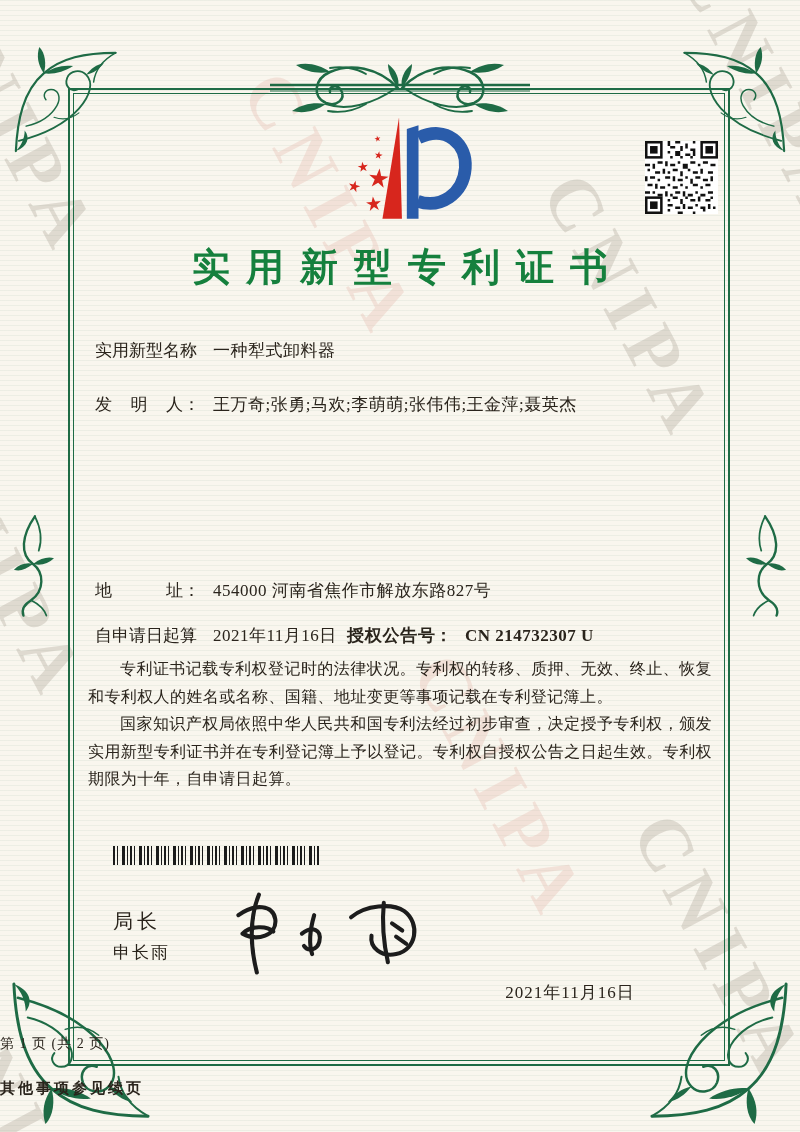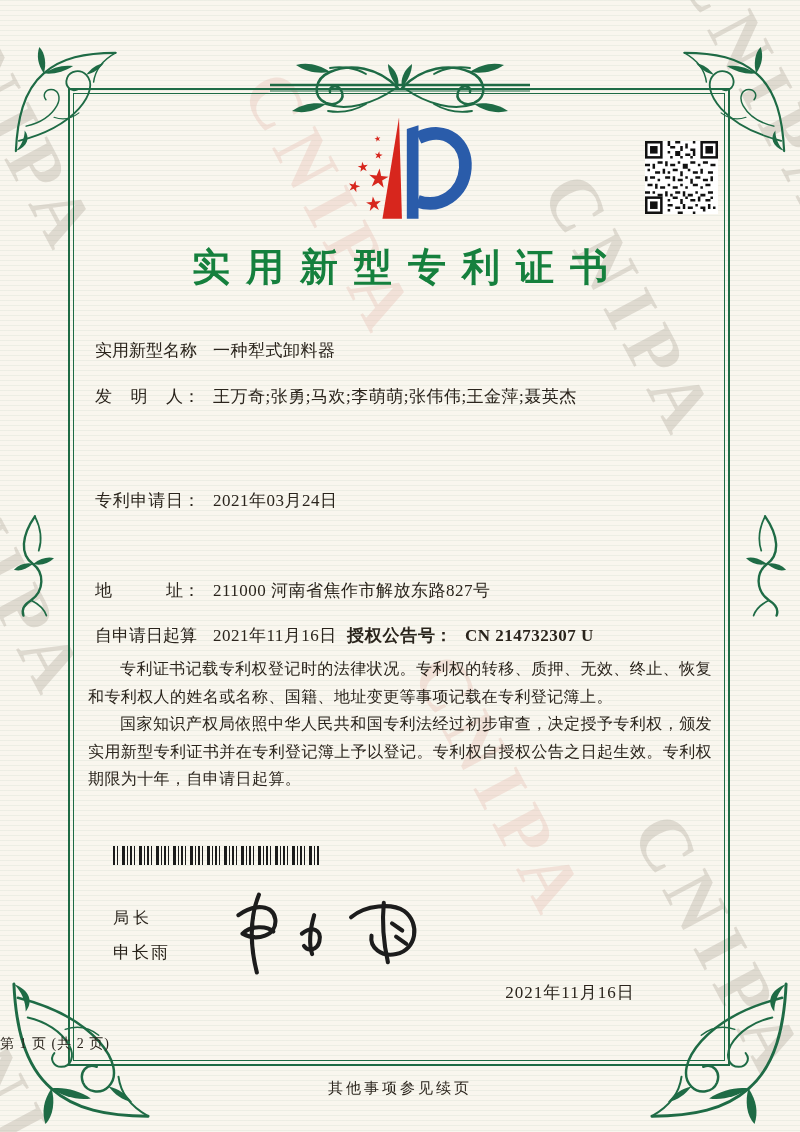--- a/index.html
+++ b/index.html
@@ -83,31 +83,31 @@
   
   .barcode{
     position:absolute;left:113px;top:846px;width:206px;height:19px;
     background:repeating-linear-gradient(90deg,
       #1b1b1b 0px,#1b1b1b 2px, transparent 2px, transparent 4px,
       #1b1b1b 4px,#1b1b1b 5px, transparent 5px, transparent 9px,
       #1b1b1b 9px,#1b1b1b 12px, transparent 12px, transparent 14px,
       #1b1b1b 14px,#1b1b1b 15px, transparent 15px, transparent 17px);
   }
   
-  .sig-title{position:absolute;left:113px;top:908px;font-size:16px;letter-spacing:4px;
+  .sig-title{position:absolute;left:113px;top:908px;font-size:20px;letter-spacing:4px;
     font-family:"Liberation Sans","DejaVu Sans",sans-serif;text-align:center;}
   .sig-name{position:absolute;left:113px;top:941px;font-size:17px;letter-spacing:2px;
     font-family:"Liberation Sans","DejaVu Sans",sans-serif;}
   .sig-script{position:absolute;left:220px;top:878px;width:215px;height:102px;}
   .sig-script path{fill:none;stroke:#1c1c1c;stroke-width:4;stroke-linecap:round;stroke-linejoin:round;}
   .issue-date{position:absolute;left:440px;top:981px;width:260px;text-align:center;
     font-size:17px;letter-spacing:1px;}
   
   .page-info{position:absolute;left:0;right:6px;top:1035px;text-align:left;font-size:14px;letter-spacing:1px;}
-  .note{position:absolute;left:0;right:0;top:1079px;text-align:center;font-size:15px;letter-spacing:3px;}
+  .note{position:absolute;left:0;right:0;top:1079px;font-size:15px;letter-spacing:3px;font-weight:bold;}
 </style>
 </head>
 <body>
 
 <svg width="0" height="0" style="position:absolute" aria-hidden="true">
   <defs>
     <path id="star-shape" d="M0,-10 L2.25,-3.09 L9.51,-3.09 L3.63,1.18 L5.88,8.09 L0,3.82 L-5.88,8.09 L-3.63,1.18 L-9.51,-3.09 L-2.25,-3.09 Z"></path>
     <symbol id="orn-corner" viewBox="0 0 150 150">
       <g fill="none" stroke="currentColor" stroke-linecap="round">
         <path stroke-width="3" d="M8,146 C10,104 18,64 46,40 C70,19 102,12 144,12"></path>
@@ -226,32 +226,29 @@
         M9,27h1v1h-1z M13,28h2v1h-2z M19,28h1v1h-1z M23,27h1v1h-1z"></path>
     </g>
   </svg>
 
   <div class="title">实用新型专利证书</div>
 
   <div class="field" style="top:337px">
     <span class="lab">实用新型名称</span><span class="colon">：</span><span class="val">一种犁式卸料器</span>
   </div>
 
-  <div class="field" style="top:383px">
+  <div class="field" style="top:391px">
     <span class="lab">发明人</span><span class="colon">：</span><span class="val val-lines"><div>王万奇;张勇;马欢;李萌萌;张伟伟;王金萍;聂英杰</div></span>
   </div>
 
 
-  <div class="field" style="top:487px">
-    <span class="lab">专利申请日</span><span class="colon">：</span><span class="val">2021年03月24日</span>
-  </div>
 
 
   <div class="field" style="top:577px">
-    <span class="lab">地址</span><span class="colon">：</span><span class="val">211000 河南省焦作市解放东路827号</span>
+    <span class="lab">地址</span><span class="colon">：</span><span class="val">454000 河南省焦作市解放东路827号</span>
   </div>
 
   <div class="field" style="top:622px">
     <span class="lab">自申请日起算</span><span class="colon">：</span><span class="val">2021年11月16日</span>
     <span class="pair2">
       <span class="lab">授权公告号</span><span class="colon">：</span><span class="val">CN 214732307 U</span>
     </span>
   </div>
 
   <div class="legal">

